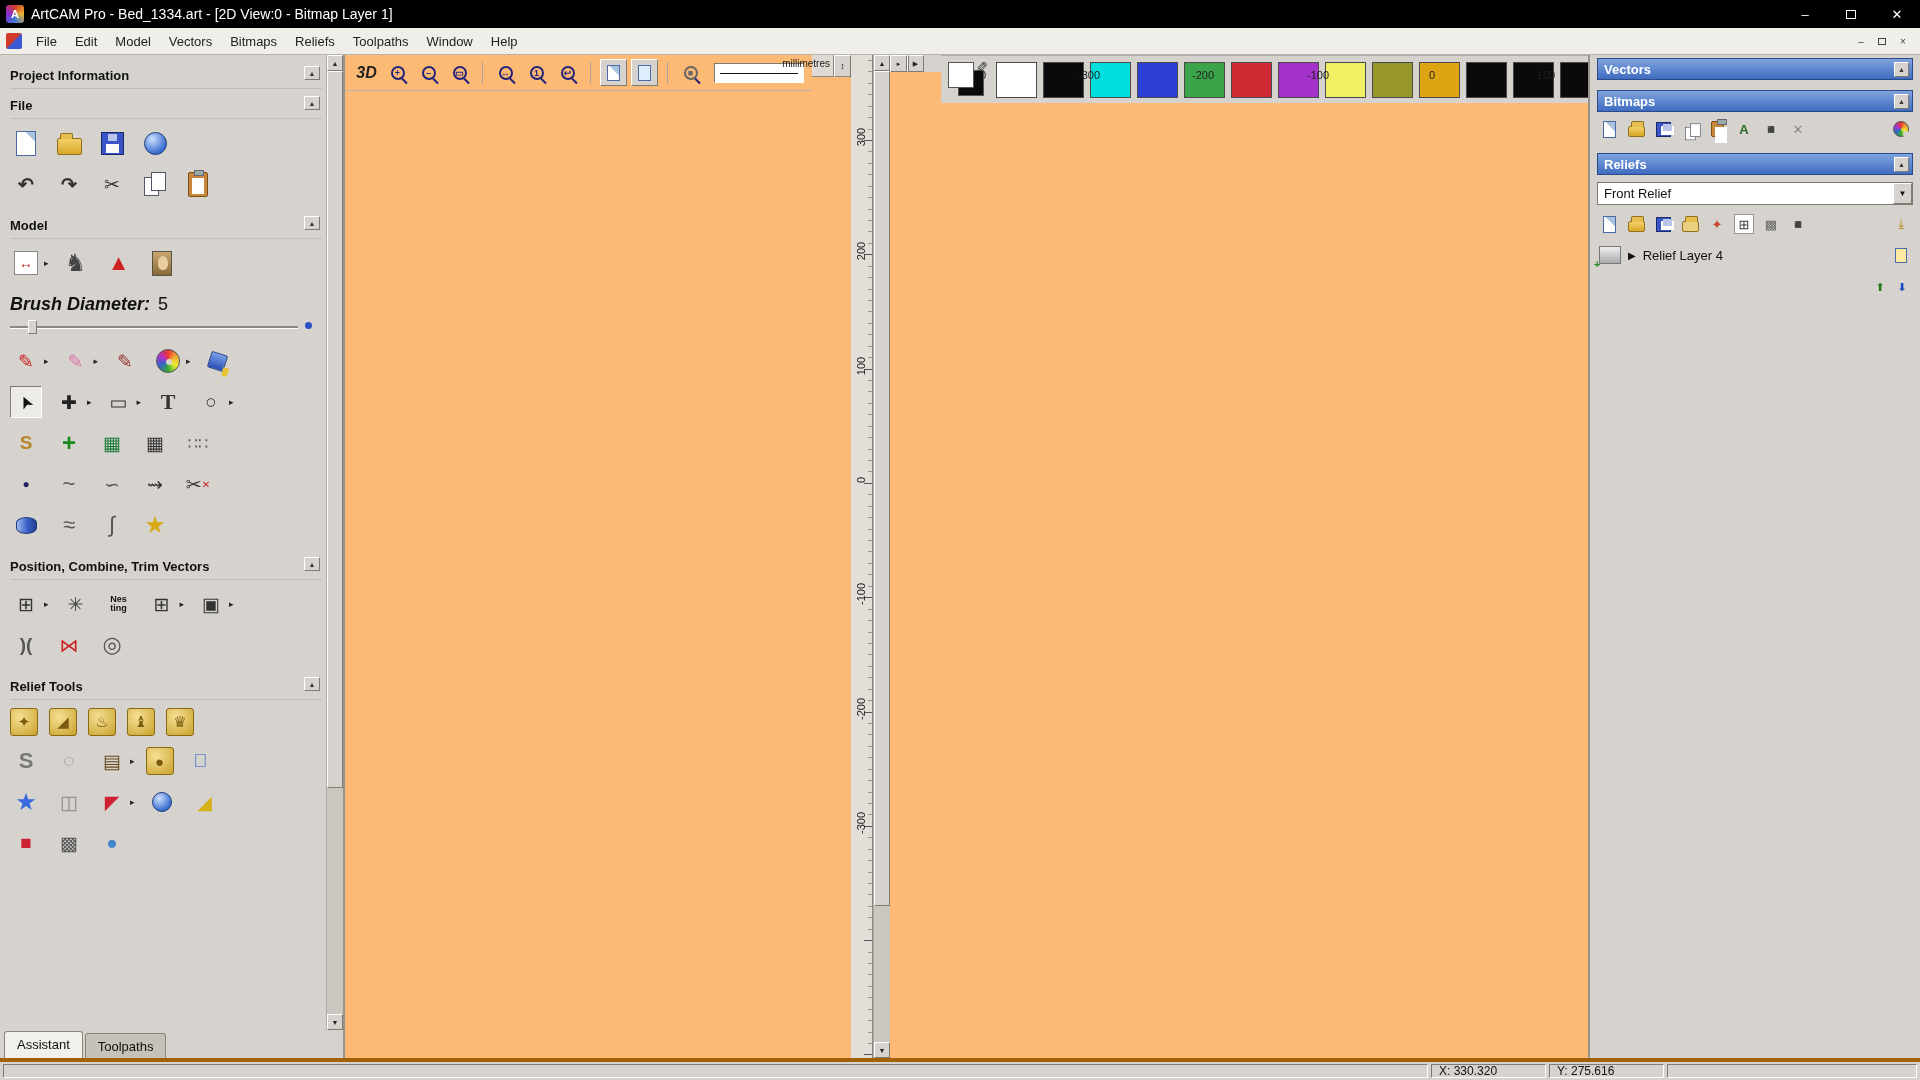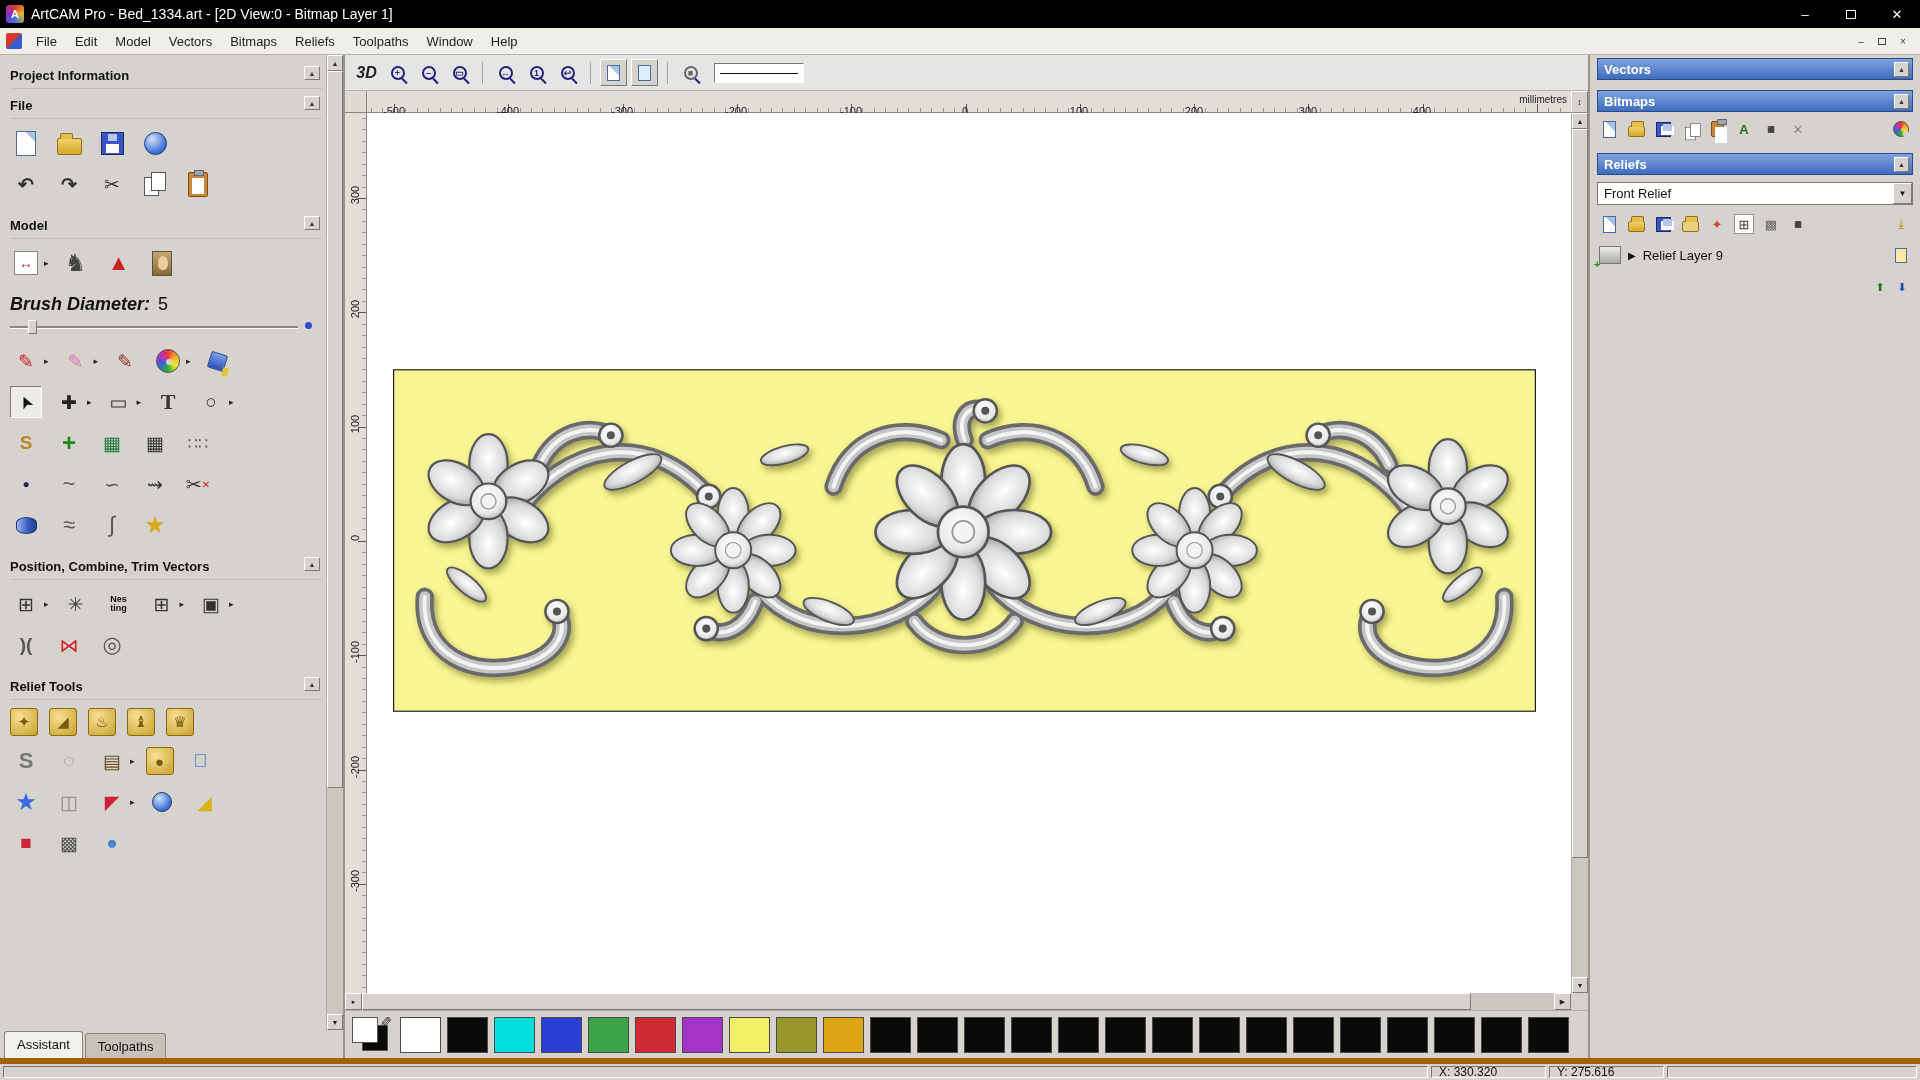--- a/index.html
+++ b/index.html
@@ -73,21 +73,21 @@
   .nesting{font-size:9px;font-weight:bold;line-height:1;text-align:center;color:#111}
   .lp-scroll{width:17px;flex:0 0 auto;display:flex;flex-direction:column;background:#cac7c0;border-left:1px solid #b0aca4}
   .scroll-btn{height:16px;display:grid;place-items:center;font-size:7px;color:#222;flex:0 0 auto}
   .scroll-track{flex:1;position:relative}
   .scroll-thumb-v{position:absolute;left:0;right:0;top:0;height:76%}
   .lp-tabs{height:28px;flex:0 0 auto;display:flex;align-items:flex-end;padding-left:4px;gap:2px;background:#d6d3ce}
   .tab{padding:5px 12px;font-size:13px;border:1px solid #8a867e;border-bottom:none;border-radius:3px 3px 0 0;background:#c6c2ba;height:25px}
   .tab.active{background:#f2f0ea;height:27px;font-weight:normal}
 
   
-  .center-col{flex:1;display:flex;flex-direction:column;min-width:0;background:#e5e5e5}
+  .center-col{flex:1;display:flex;flex-direction:row;min-width:0;background:#fdba74}
   .canvas-toolbar{height:36px;flex:0 0 auto;display:flex;align-items:center;gap:4px;padding:2px 8px;border-bottom:1px solid #b8b4ac}
   .tb-btn{min-width:27px;height:27px;display:grid;place-items:center;font-size:12px;color:#222}
   .btn-3d{font-weight:bold;font-size:16px;font-style:italic}
   .lens{position:relative;width:14px;height:14px;border:2px solid #23237a;border-radius:50%;display:grid;place-items:center;font-size:9px;font-weight:bold;color:#23237a}
   .lens::after{content:"";position:absolute;width:7px;height:2px;background:#23237a;bottom:-4px;right:-5px;transform:rotate(45deg)}
   .tb-sep{width:1px;height:22px;background:#aaa69e;margin:0 5px}
   .line-combo{width:90px;height:20px;background:#fff;position:relative;margin-left:6px}
   .line-combo::before{content:"";position:absolute;left:5px;right:5px;top:9px;height:1px;background:#111}
   
   .ruler-row{height:22px;flex:0 0 auto;display:flex}
@@ -134,21 +134,21 @@
   .relief-thumb::after{content:"+";position:absolute;left:-6px;bottom:-7px;color:#2a8a2a;font-weight:bold;font-size:11px}
   .expand-tri{font-size:10px;color:#111}
   .combo{display:flex;height:23px;border:1px solid #7f7b73;background:#fff;align-items:center;margin:7px 0 2px}
   .combo-text{flex:1;padding:0 6px;font-size:13px}
   .combo-btn{width:19px;height:21px;display:grid;place-items:center;font-size:8px}
   .arrow-row{display:flex;justify-content:flex-end;gap:4px;padding:6px 2px}
   .ud-btn{width:18px;height:18px;display:grid;place-items:center;font-size:11px}
   .rp-tabs{height:28px;flex:0 0 auto;display:flex;align-items:flex-end;padding-left:6px;gap:2px}
 
   
-  .statusbar{height:22px;flex:0 0 auto;display:flex;gap:3px;background:#d6d3ce;border-top:6px solid #a16207;padding:2px 3px;font-size:12px}
+  .statusbar{height:22px;flex:0 0 auto;display:flex;gap:3px;background:#d6d3ce;border-top:4px solid #a16207;padding:2px 3px;font-size:12px}
   .sb-cell{display:flex;align-items:center;padding:0 7px;background:#d6d3ce}
   .sb-fill{flex:1}
   .sb-x{width:115px;flex:0 0 auto}
   .sb-y{width:115px;flex:0 0 auto}
   .sb-extra{width:250px;flex:0 0 auto}
 
   
   .s1{fill:none;stroke:#6a6a6a;stroke-width:15;stroke-linecap:round}
   .s2{fill:none;stroke:#c6c6c6;stroke-width:9;stroke-linecap:round}
   .s3{fill:none;stroke:#f4f4f4;stroke-width:3.2;stroke-linecap:round}
@@ -645,21 +645,21 @@
           <span class="mini-box" style="color:#c8442a">✦</span>
           <span class="mini-box" style="color:#333;background:#fff;border:1px solid #999">⊞</span>
           <span class="mini-box" style="color:#666">▩</span>
           <span class="mini-box" style="color:#3a5ac8">◾</span>
           <span class="spacer"></span>
           <span class="mini-box" style="color:#b8860b">⤓</span>
         </div>
         <div class="layer-item">
           <span class="relief-thumb"></span>
           <span class="expand-tri">▶</span>
-          <span>Relief Layer 9</span>
+          <span>Relief Layer 4</span>
           <span class="spacer"></span>
           <span class="mini-box">
               <span class="icon-page" style="width:12px;height:15px;background:#ffe9a0"></span>
             </span>
         </div>
         <div class="arrow-row">
           <span class="ud-btn" style="color:#1a7a1a">⬆︎</span>
           <span class="ud-btn" style="color:#1a4ac0">⬇︎</span>
         </div>
       </div>

